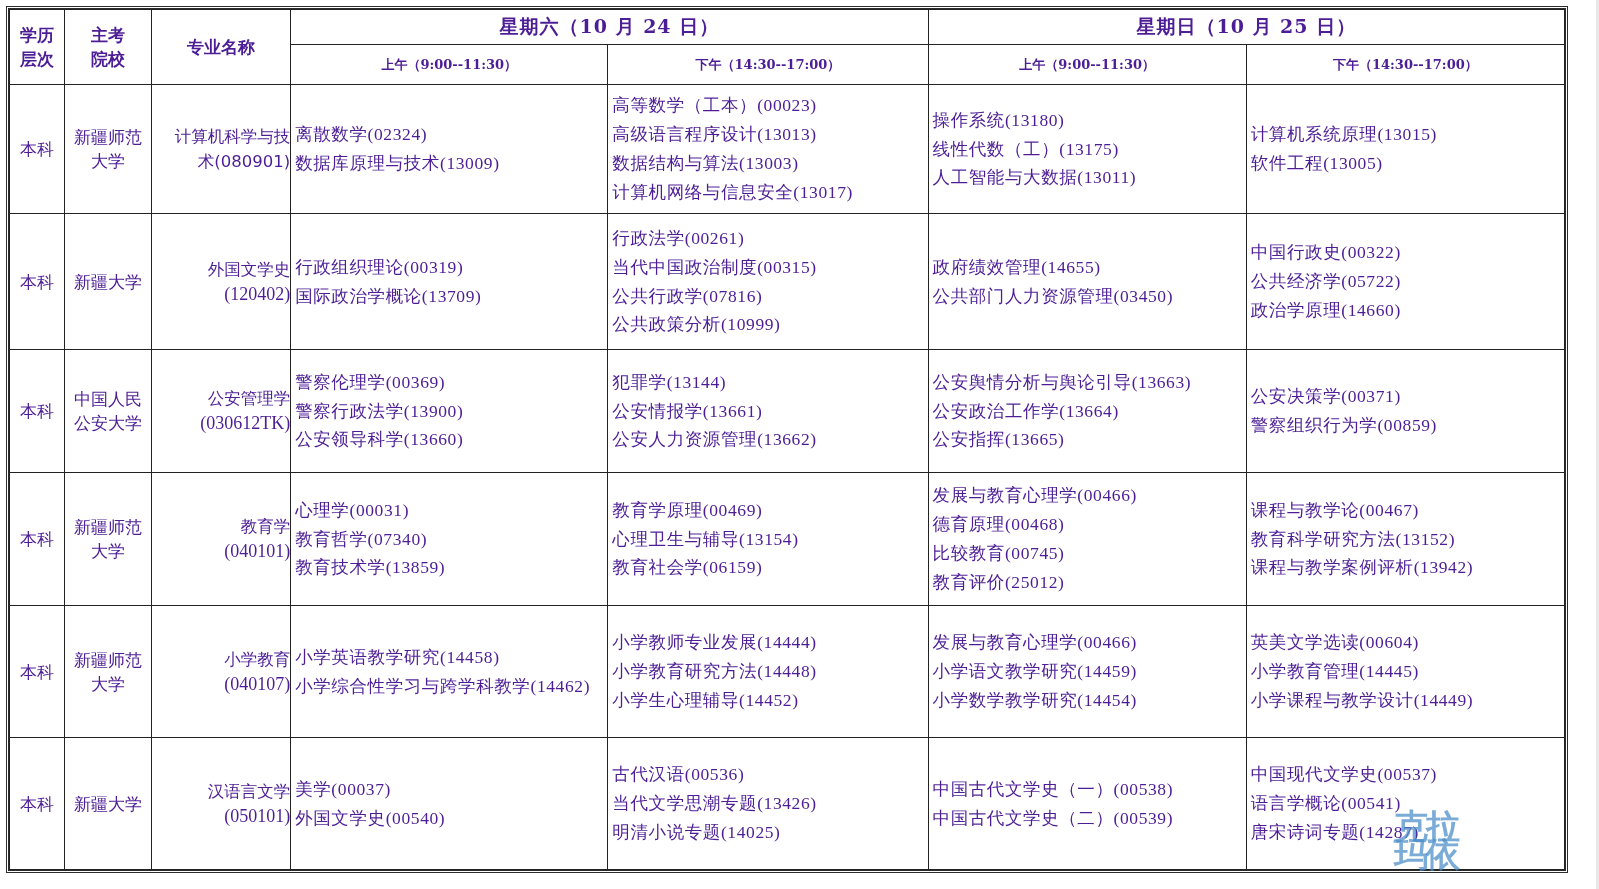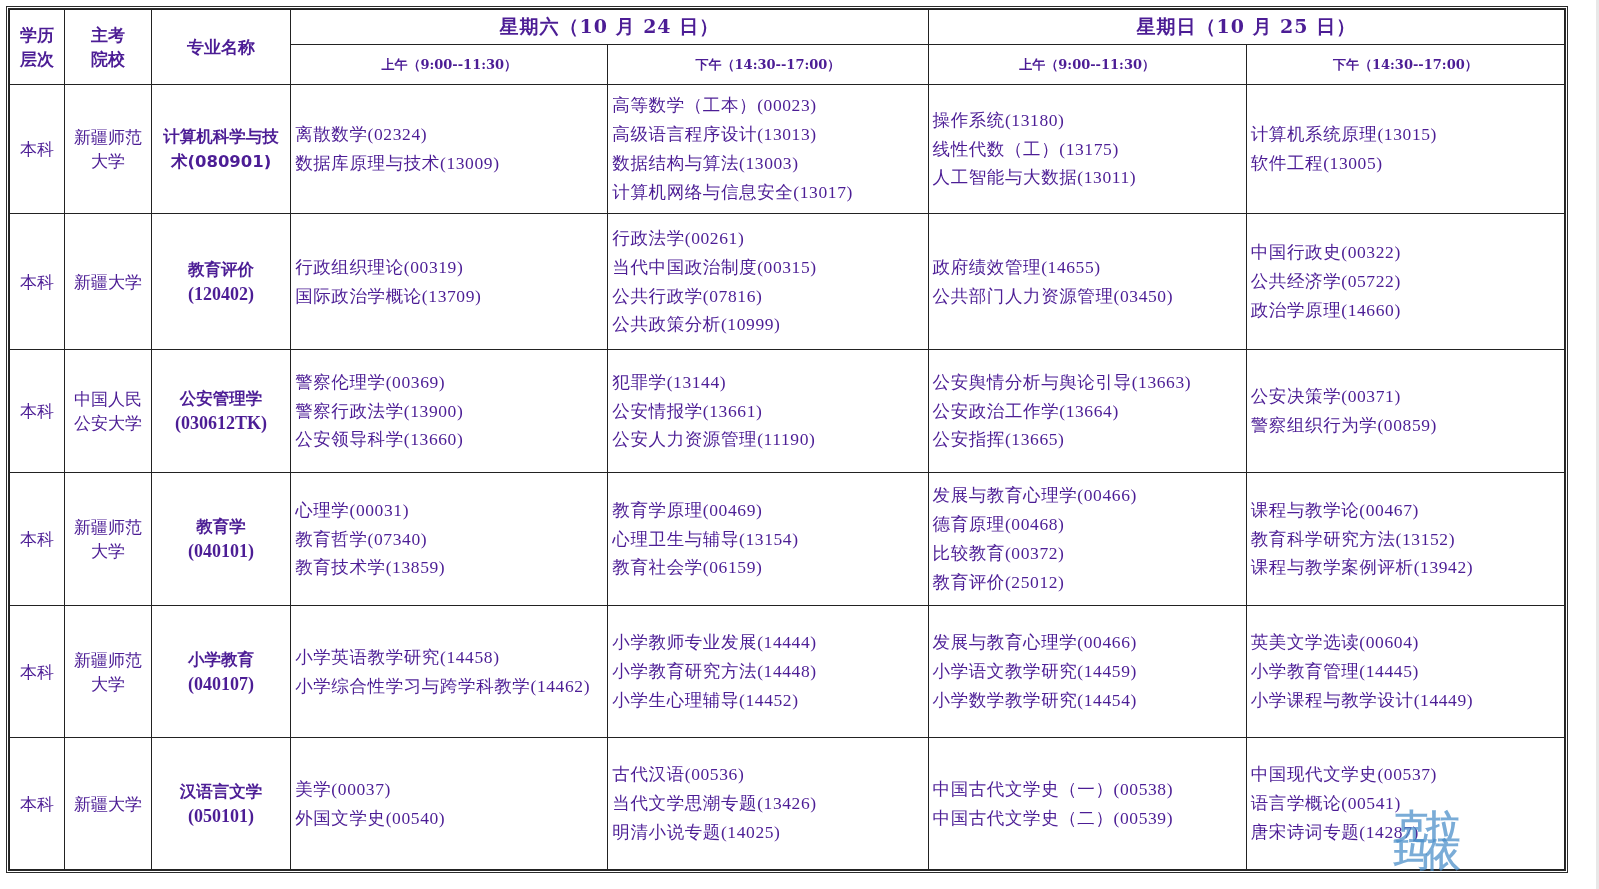--- a/index.html
+++ b/index.html
@@ -19,21 +19,21 @@
   table.sched td, table.sched th {
     border: 1.5px solid #222;
     padding: 0;
     vertical-align: middle;
   }
   th { font-weight: bold; }
   .h-small { font-family: "DejaVu Sans", "Liberation Sans", sans-serif; font-size: 17px; line-height: 24px; text-align: center; font-weight: bold; }
   .h-day { font-size: 19px; height: 34px; letter-spacing: 1px; }
   .h-slot { font-size: 13px; text-align: center; height: 39px; }
   .c-level, .c-school { font-family: "DejaVu Sans", "Liberation Sans", sans-serif; font-size: 17px; text-align: center; line-height: 24px; }
-  .c-major { font-family: "DejaVu Sans", "Liberation Sans", sans-serif; font-weight: bold; font-size: 16.5px; text-align: center; line-height: 25px; }
+  .c-major { font-family: "DejaVu Sans", "Liberation Sans", sans-serif; font-weight: normal; font-size: 16.5px; text-align: right; line-height: 25px; }
   .c-major .code { font-family: "Liberation Serif", "DejaVu Serif", serif; font-size: 18px; }
   .c-courses { font-family: "Liberation Serif", "DejaVu Serif", serif; font-size: 17.5px; line-height: 28.8px; padding-left: 4px !important; letter-spacing: 0.6px; white-space: nowrap; }
   .c-courses div { }
   .watermark {
     position: absolute; left: 1394px; top: 812px;
     width: 64px; color: rgba(70,140,200,0.72);
     font-family: "DejaVu Sans", "Liberation Sans", sans-serif; font-weight: bold;
     font-size: 34px; line-height: 28px; letter-spacing: -2px; text-align: center;
   }
   .scroll-edge { position: absolute; right: 0; top: 0; width: 3px; height: 889px; background: #e8e8e8; }
@@ -107,21 +107,21 @@
           </td>
         </tr>
         <tr style="height: 136px;">
           <td class="c-level">
             <div>本科</div>
           </td>
           <td class="c-school">
             <div>新疆大学</div>
           </td>
           <td class="c-major">
-            <div>教育评价</div>
+            <div>外国文学史</div>
             <div class="code">(120402)</div>
           </td>
           <td class="c-courses">
             <div>行政组织理论(00319)</div>
             <div>国际政治学概论(13709)</div>
           </td>
           <td class="c-courses">
             <div>行政法学(00261)</div>
             <div>当代中国政治制度(00315)</div>
             <div>公共行政学(07816)</div>
@@ -150,21 +150,21 @@
             <div class="code">(030612TK)</div>
           </td>
           <td class="c-courses">
             <div>警察伦理学(00369)</div>
             <div>警察行政法学(13900)</div>
             <div>公安领导科学(13660)</div>
           </td>
           <td class="c-courses">
             <div>犯罪学(13144)</div>
             <div>公安情报学(13661)</div>
-            <div>公安人力资源管理(11190)</div>
+            <div>公安人力资源管理(13662)</div>
           </td>
           <td class="c-courses">
             <div>公安舆情分析与舆论引导(13663)</div>
             <div>公安政治工作学(13664)</div>
             <div>公安指挥(13665)</div>
           </td>
           <td class="c-courses">
             <div>公安决策学(00371)</div>
             <div>警察组织行为学(00859)</div>
           </td>
@@ -187,21 +187,21 @@
             <div>教育技术学(13859)</div>
           </td>
           <td class="c-courses">
             <div>教育学原理(00469)</div>
             <div>心理卫生与辅导(13154)</div>
             <div>教育社会学(06159)</div>
           </td>
           <td class="c-courses">
             <div>发展与教育心理学(00466)</div>
             <div>德育原理(00468)</div>
-            <div>比较教育(00372)</div>
+            <div>比较教育(00745)</div>
             <div>教育评价(25012)</div>
           </td>
           <td class="c-courses">
             <div>课程与教学论(00467)</div>
             <div>教育科学研究方法(13152)</div>
             <div>课程与教学案例评析(13942)</div>
           </td>
         </tr>
         <tr style="height: 132px;">
           <td class="c-level">

